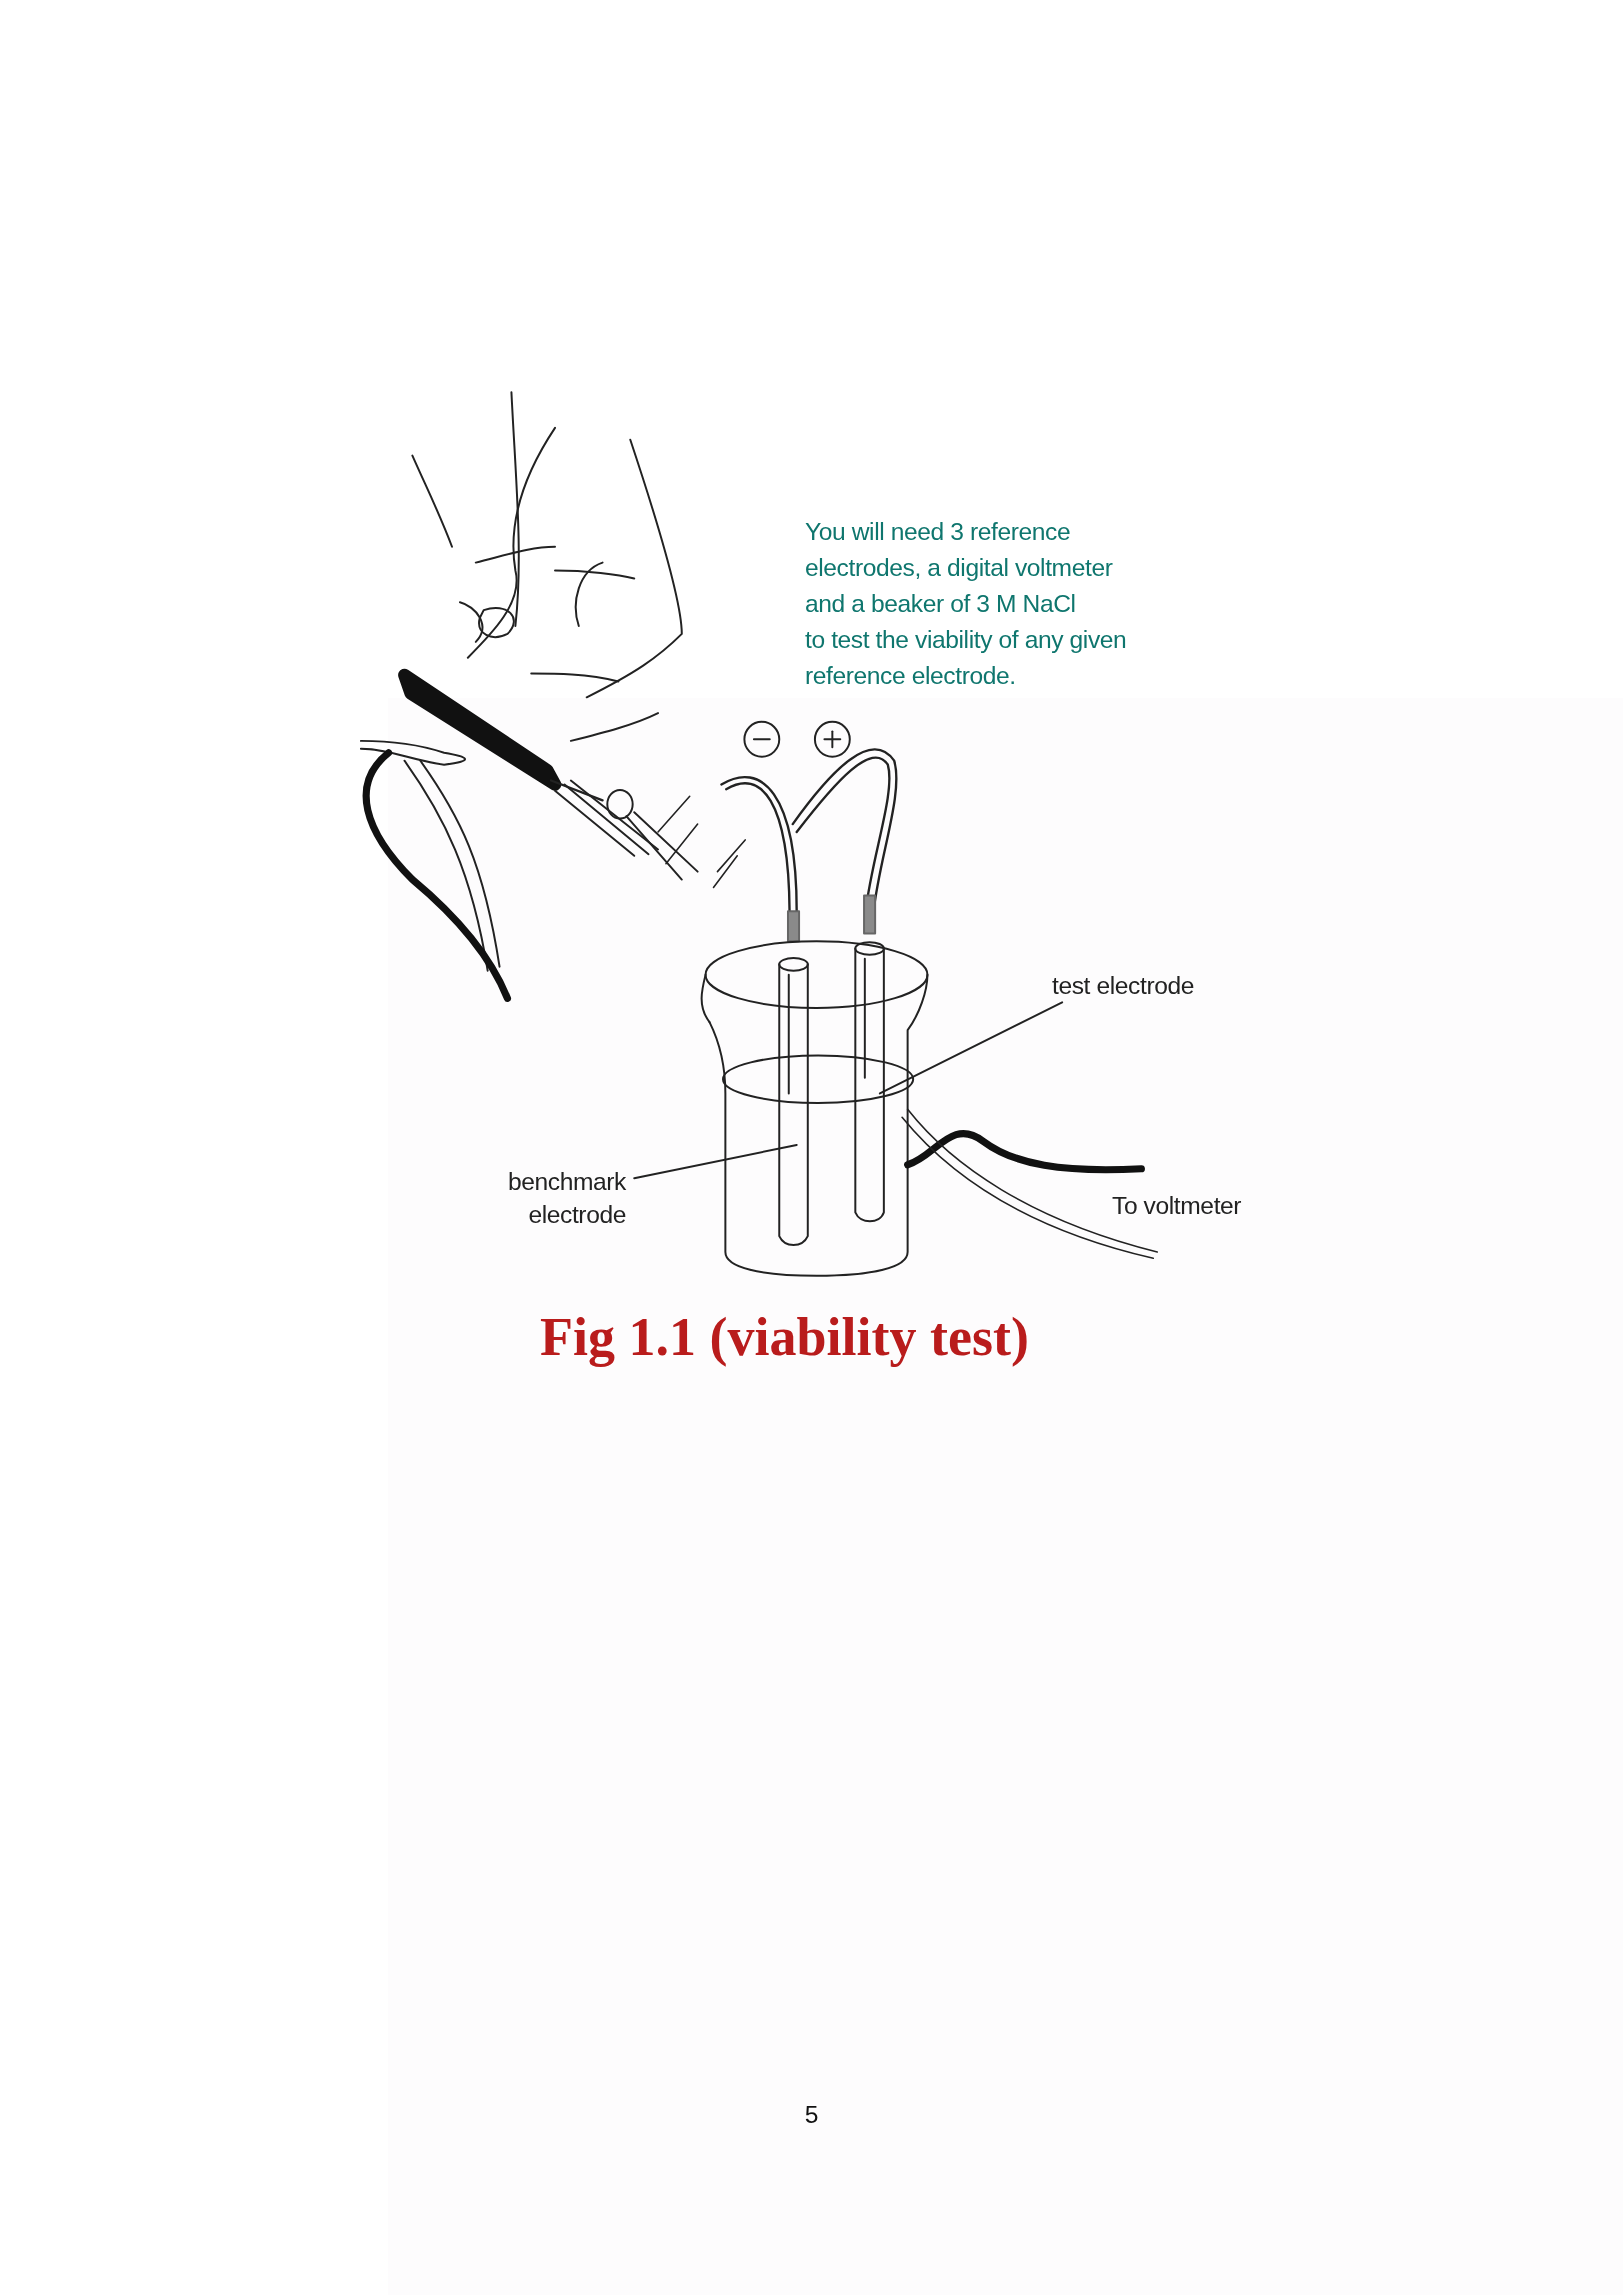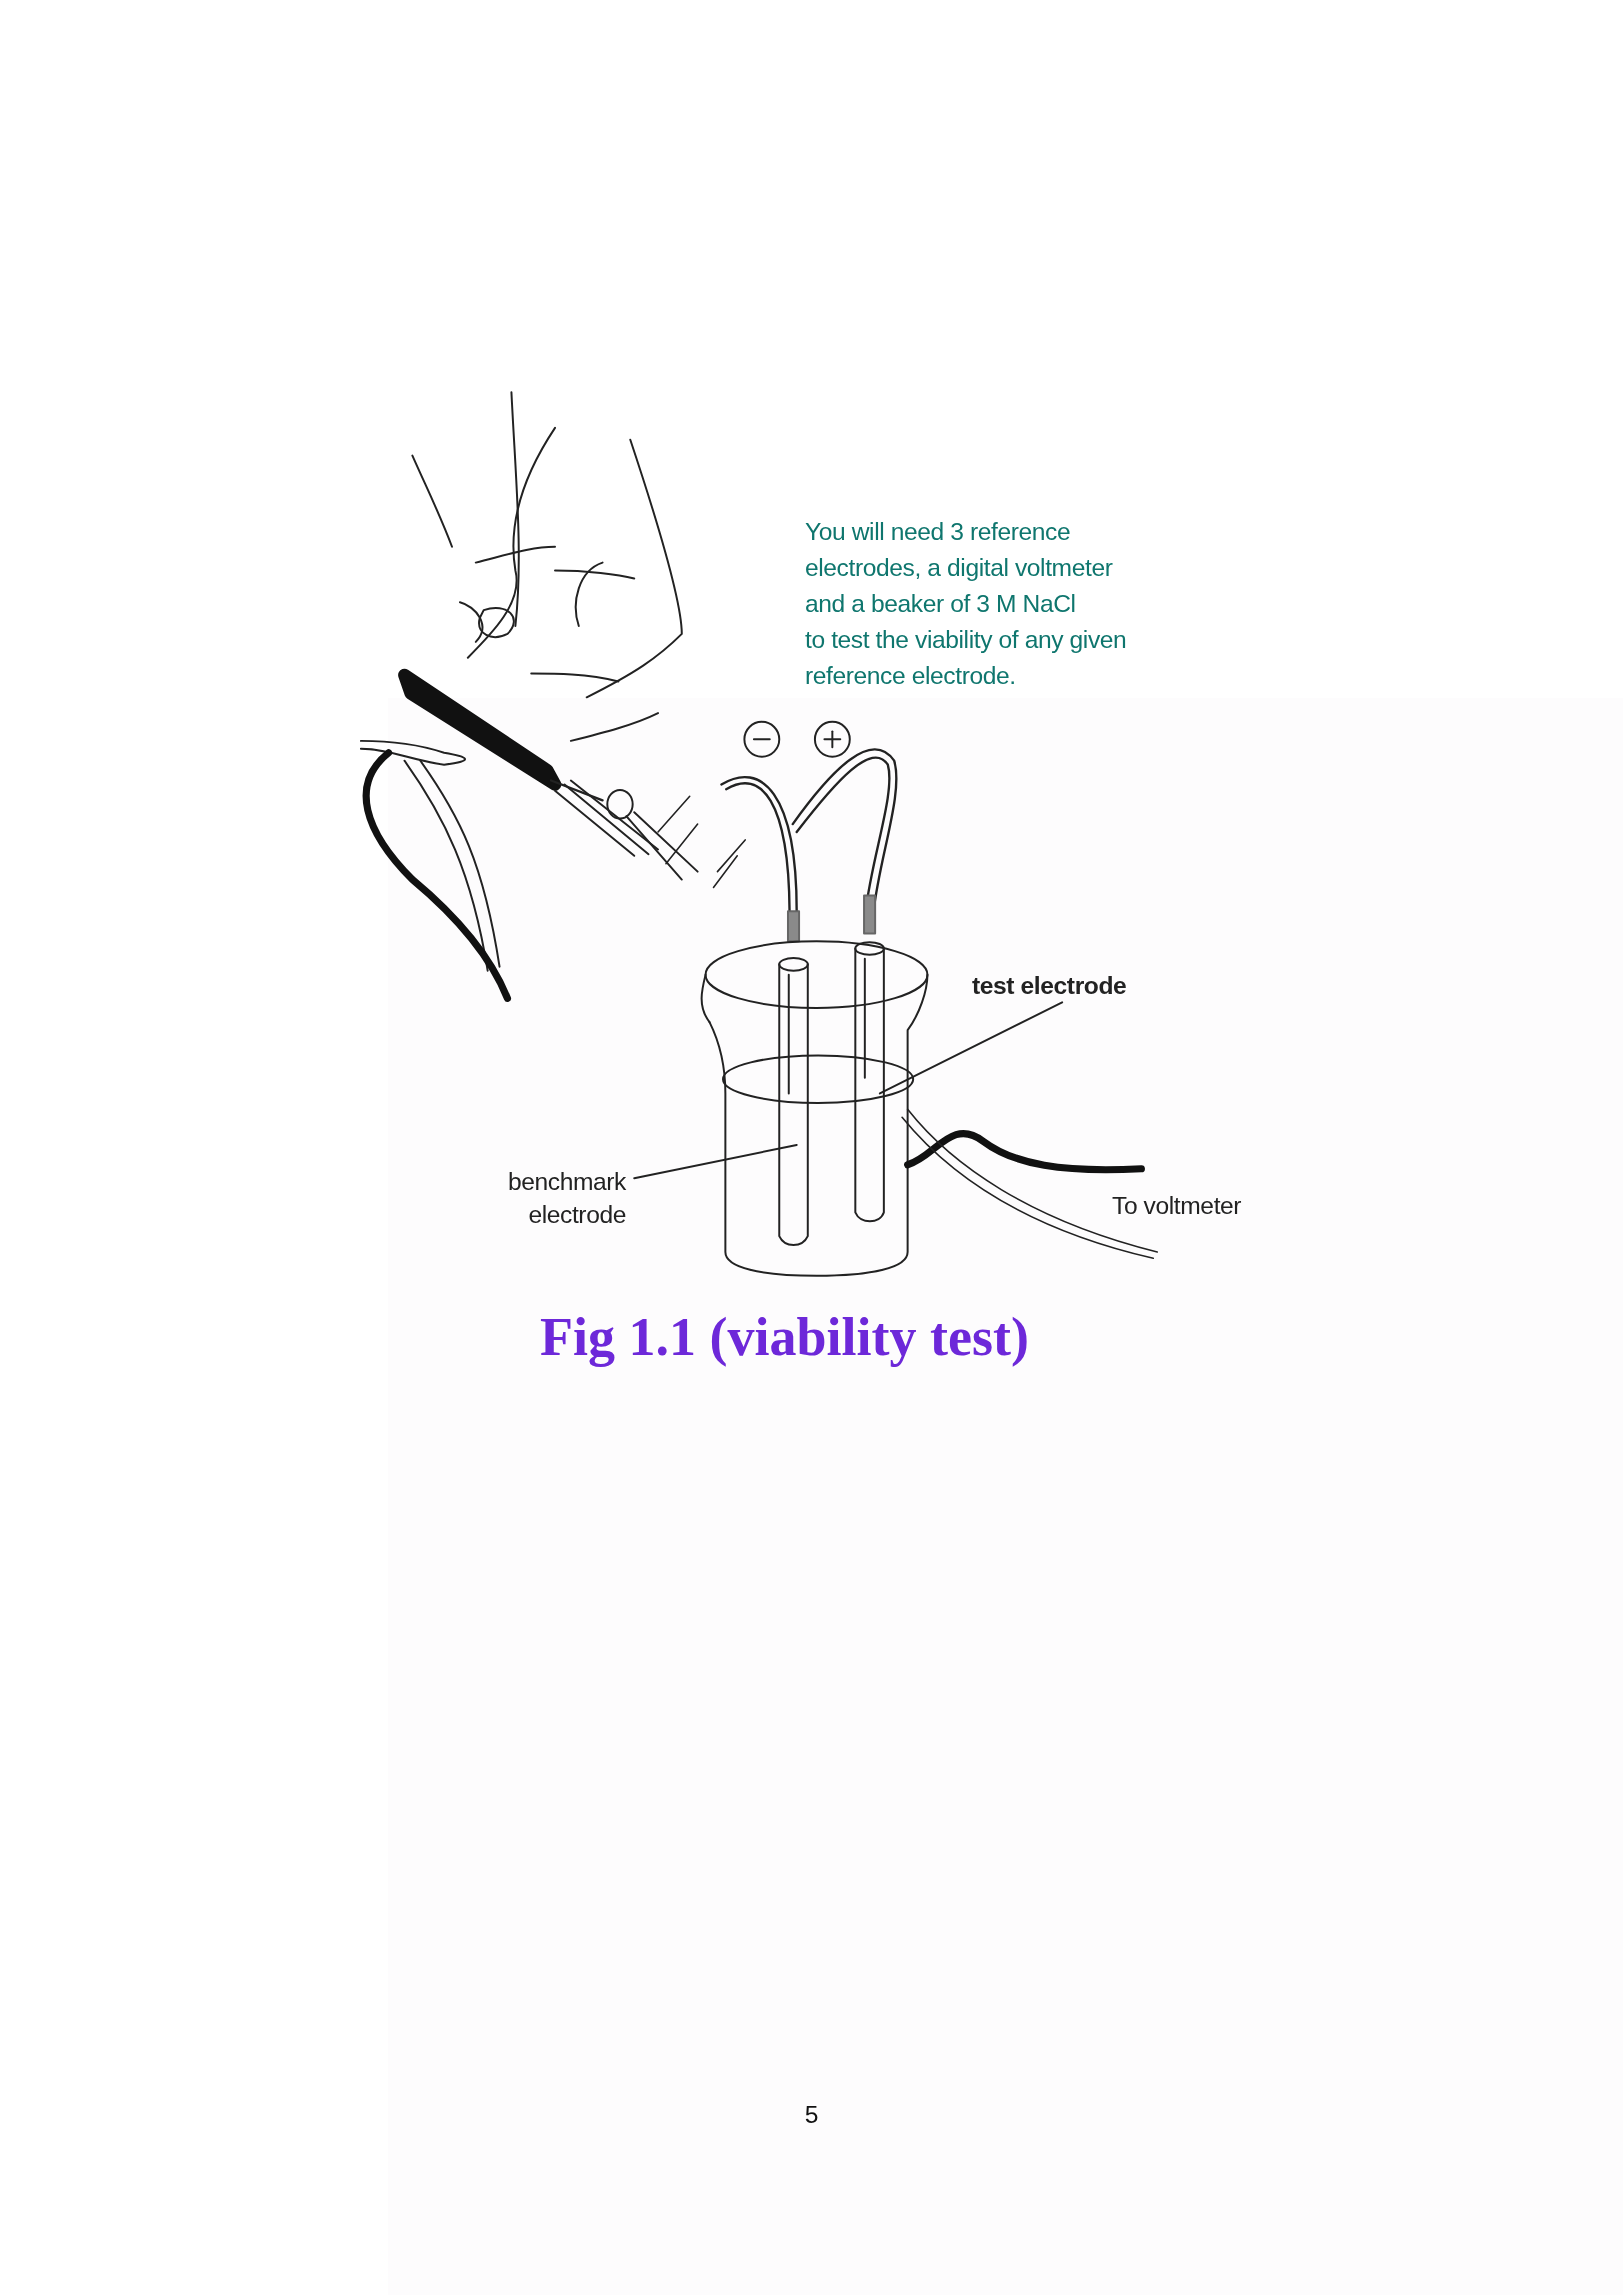--- a/index.html
+++ b/index.html
@@ -10,26 +10,26 @@
     }
     .page-bg { position: absolute; left: 388px; top: 698px; width: 1235px; height: 1598px; background: #fdfcfd; }
     .figure { position: absolute; left: 349px; top: 380px; width: 935px; height: 904px; }
     .figure svg { position: absolute; left: 0; top: 0; }
     .note {
       position: absolute; left: 805px; top: 514px; width: 412px;
       font-family: "Liberation Sans", sans-serif; font-size: 24.6px; line-height: 36px;
       color: #0f766e; letter-spacing: -0.4px; white-space: pre-line;
     }
     .label { position: absolute; font-family: "Liberation Sans", sans-serif; font-size: 24.6px; color: #222; letter-spacing: -0.4px; line-height: 33px; }
-    .lbl-test { left: 972px; top: 969px; font-weight: bold; }
+    .lbl-test { left: 1052px; top: 969px; }
     .lbl-bench { left: 491px; top: 1165px; text-align: right; width: 135px; }
     .lbl-volt { left: 1112px; top: 1189px; }
     .caption {
       position: absolute; left: 0; width: 1569px; top: 1306px; text-align: center;
-      font-family: "Liberation Serif", serif; font-weight: bold; font-size: 54px; color: #6d28d9;
+      font-family: "Liberation Serif", serif; font-weight: bold; font-size: 54px; color: #b91c1c;
     }
     .page-number {
       position: absolute; left: 0; width: 1623px; top: 2101px; text-align: center;
       font-family: "Liberation Sans", sans-serif; font-size: 24.6px; color: #111;
     }
   </style>
 </head>
 <body>
 
 <div class="page-bg"></div>

